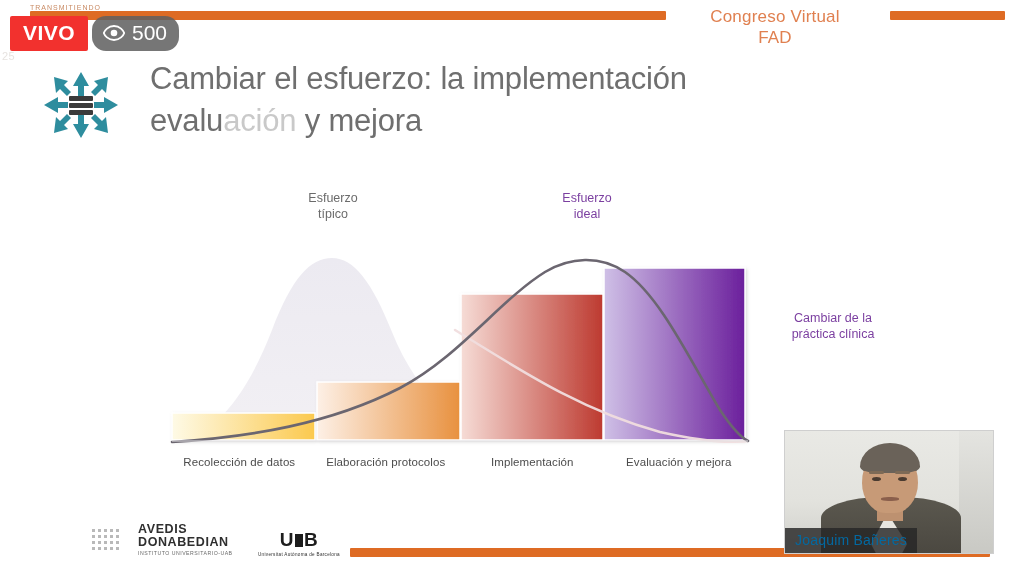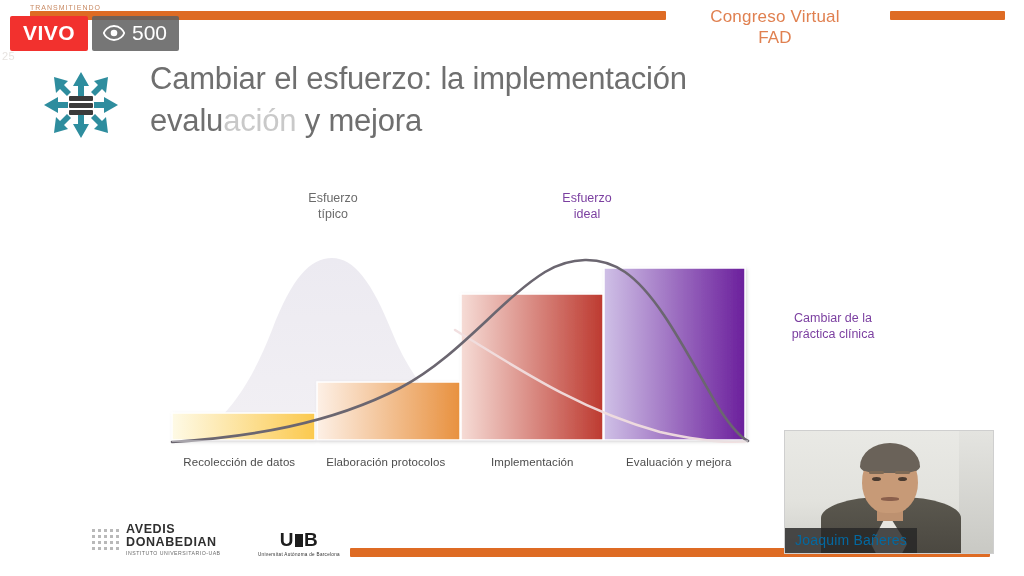--- a/index.html
+++ b/index.html
@@ -103,21 +103,21 @@
     color: #4c4c4c;
     letter-spacing: 0.1px;
   }
 
   
   .logo-ad {
     position: absolute;
     left: 92px; top: 523px;
     display: flex;
     align-items: center;
-    gap: 7px;
+    gap: 19px;
   }
   .dotgrid {
     display: grid;
     grid-template-columns: repeat(5, 3px);
     grid-template-rows: repeat(4, 3px);
     gap: 3px;
   }
   .dotgrid i { display:block; width:3px; height:3px; background:#b9b9b9; }
   .ad-text { line-height: 1.05; }
   .ad-l1, .ad-l2 {
@@ -157,21 +157,21 @@
     padding: 5px 13px 6px 13px;
     border-radius: 2px;
   }
   .viewers-badge {
     position: absolute;
     left: 92px; top: 16px;
     background: rgba(96,96,96,0.86);
     color: #ffffff;
     font-size: 21px;
     padding: 5px 12px 6px 11px;
-    border-radius: 2px;
+    border-radius: 14px;
     display: flex;
     align-items: center;
     gap: 7px;
   }
   .eye-icon { display: block; }
 
   
   .ghost-top {
     position: absolute;
     left: 30px; top: 4px;

